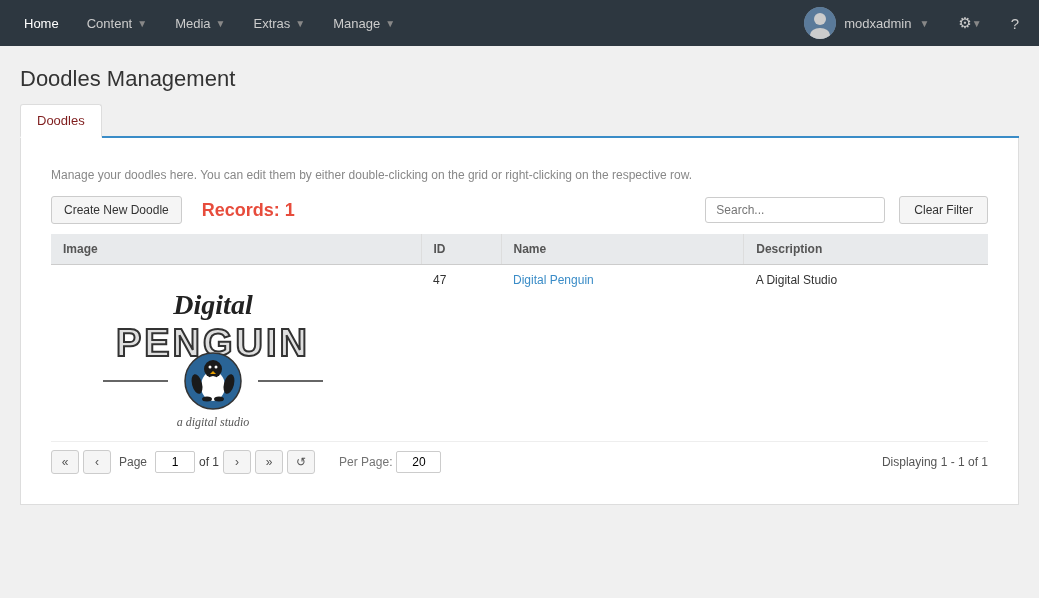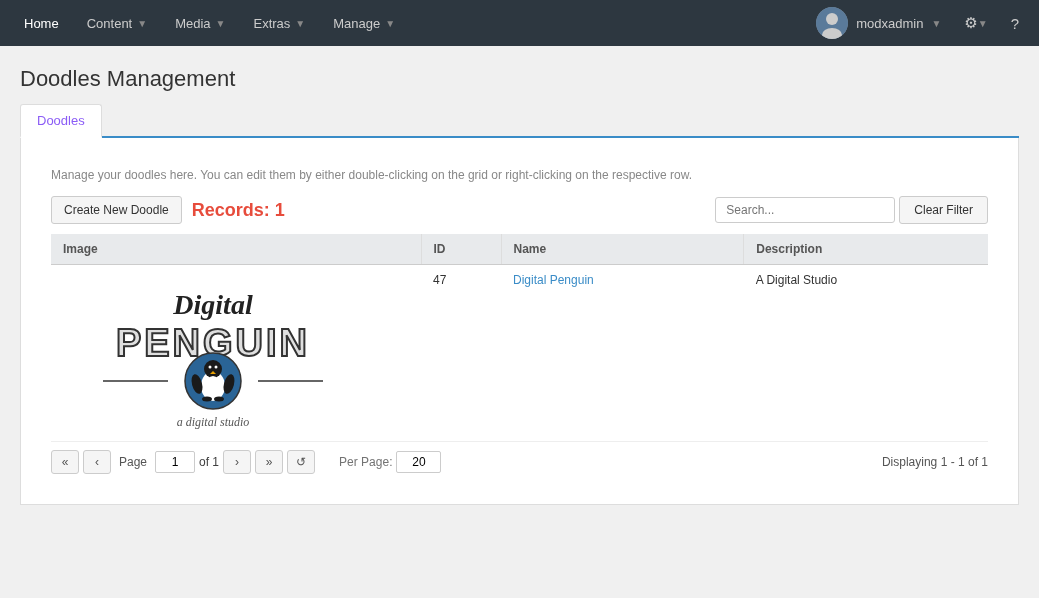--- a/index.html
+++ b/index.html
@@ -21,21 +21,21 @@
       align-items: center;
       cursor: pointer;
       font-size: 13px;
       gap: 5px;
     }
     .nav-item.home { color: #fff; }
     .nav-spacer { flex: 1; }
     .nav-right {
       display: flex;
       align-items: center;
-      gap: 3px;
+      gap: 9px;
     }
     .nav-user {
       display: flex;
       align-items: center;
       gap: 8px;
       color: #ccc;
       padding: 0 10px;
       cursor: pointer;
     }
     .avatar {
@@ -85,21 +85,21 @@
       font-size: 13px;
       color: #3a8cc7;
       border: 1px solid #ddd;
       border-bottom: none;
       background: #fff;
       margin-right: 2px;
       border-radius: 3px 3px 0 0;
     }
     .tab.active {
       background: #fff;
-      color: #8b5cf6;
+      color: #7f1d1d;
       border-bottom: 2px solid #fff;
       margin-bottom: -2px;
     }
 
     
     .panel {
       background: #fff;
       border: 1px solid #ddd;
       border-top: none;
       padding: 30px;
@@ -108,21 +108,21 @@
       color: #888;
       font-size: 12px;
       margin-bottom: 14px;
     }
 
     
     .toolbar {
       display: flex;
       align-items: center;
       margin-bottom: 10px;
-      gap: 4px;
+      gap: 14px;
     }
     .btn-create {
       background: #f5f5f5;
       border: 1px solid #ccc;
       padding: 6px 12px;
       cursor: pointer;
       border-radius: 3px;
       font-size: 12px;
       color: #333;
       white-space: nowrap;

